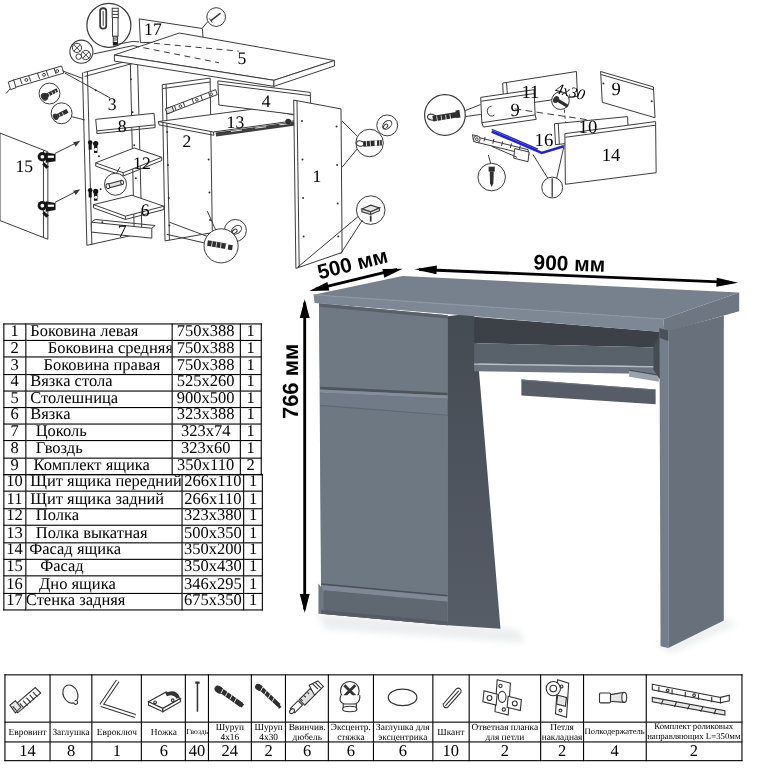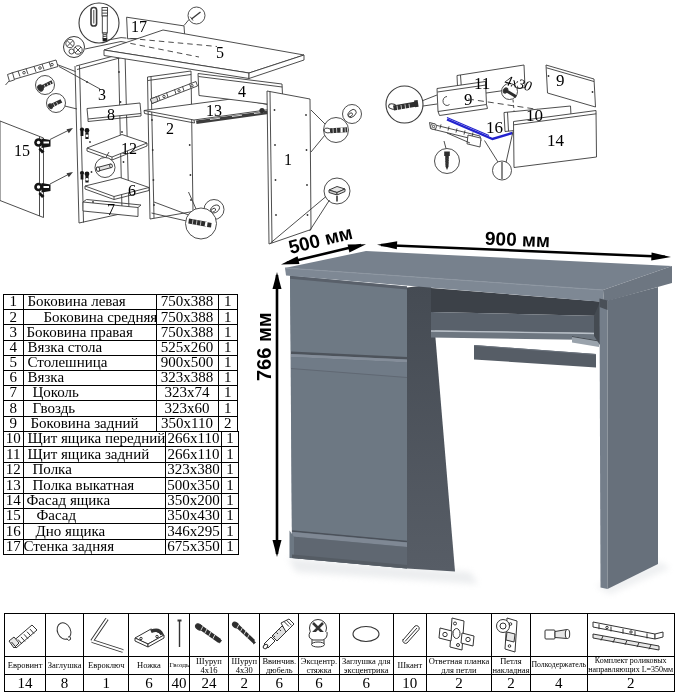--- a/index.html
+++ b/index.html
@@ -482,21 +482,21 @@
           <td class="c">1</td>
         </tr>
 <tr style="height:15.2px">
           <td class="c">2</td>
           <td style="padding-left:20px">Боковина средняя</td>
           <td class="c">750x388</td>
           <td class="c">1</td>
         </tr>
 <tr style="height:15.2px">
           <td class="c">3</td>
-          <td style="padding-left:3px">Боковина правая</td>
+          <td style="padding-left:16px">Боковина правая</td>
           <td class="c">750x388</td>
           <td class="c">1</td>
         </tr>
 <tr style="height:15.2px">
           <td class="c">4</td>
           <td style="padding-left:4px">Вязка стола</td>
           <td class="c">525x260</td>
           <td class="c">1</td>
         </tr>
 <tr style="height:15.2px">
@@ -518,21 +518,21 @@
           <td class="c">1</td>
         </tr>
 <tr style="height:15.2px">
           <td class="c">8</td>
           <td style="padding-left:9px">Гвоздь</td>
           <td class="c">323x60</td>
           <td class="c">1</td>
         </tr>
 <tr style="height:15.2px">
           <td class="c">9</td>
-          <td style="padding-left:7px">Боковина задний</td>
+          <td style="padding-left:7px">Комплект ящика</td>
           <td class="c">350x110</td>
           <td class="c">2</td>
         </tr>
 </tbody>
     </table>
 <table class="ptable" id="tb">
 <colgroup>
         <col style="width:19.5px">
         <col style="width:142.5px">
         <col style="width:56px">

